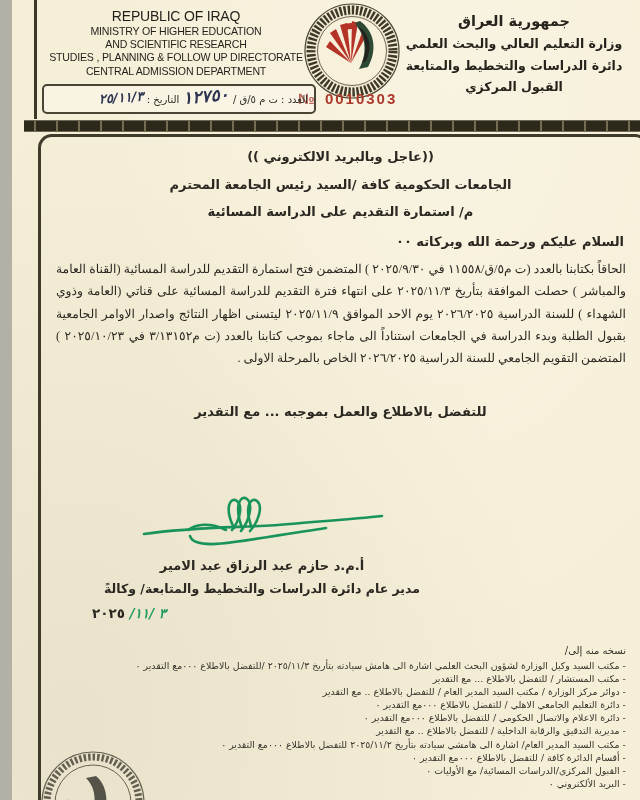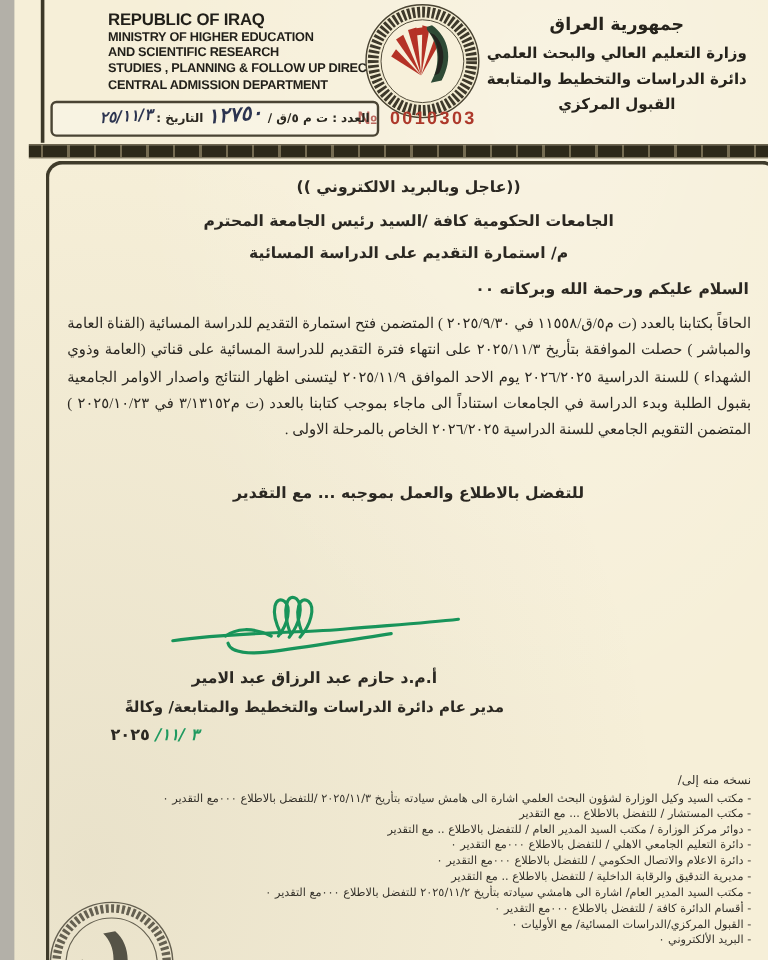--- a/index.html
+++ b/index.html
@@ -12,36 +12,36 @@
   #paper{
     position:absolute;left:12px;top:0;width:628px;height:800px;
     background:
       radial-gradient(ellipse at 70% 10%, rgba(255,255,255,.25), rgba(255,255,255,0) 55%),
       radial-gradient(ellipse at 10% 90%, rgba(120,110,80,.10), rgba(120,110,80,0) 60%),
       #f6efd8;
   }
   .abs{position:absolute;}
   
   #hdr-left-border{position:absolute;left:22px;top:0;width:3px;height:119px;background:#3c3828;}
-  #eng-block{left:30px;top:8px;width:268px;color:#211f19;
-    font-family:"Liberation Sans",sans-serif;font-weight:bold;letter-spacing:-.2px;margin-left:48px;}
+  #eng-block{left:30px;top:8px;width:268px;text-align:center;color:#211f19;
+    font-family:"Liberation Sans",sans-serif;font-weight:normal;letter-spacing:-.2px;}
   #eng-block .l1{font-size:14px;line-height:17px;}
   #eng-block .ln{font-size:10.6px;line-height:13.2px;}
   #ar-block{right:10px;top:10px;width:232px;text-align:center;color:#26231c;
     direction:rtl;font-weight:bold;}
   #ar-block .a1{font-size:14.5px;line-height:23px;}
   #ar-block .an{font-size:12.5px;line-height:21.5px;}
   #emblem{left:290px;top:3px;width:100px;height:100px;}
   #serial{left:286px;top:90px;width:120px;font-family:"Liberation Sans",sans-serif;
     font-weight:bold;font-size:15px;color:#a33428;white-space:nowrap;}
   #serial .digits{letter-spacing:2px;margin-left:6px;color:#ad392b;}
   #refbox{left:30px;top:84px;width:274px;height:30px;border:2px solid #4a4434;border-radius:5px;
     background:rgba(255,255,255,.25);direction:rtl;display:flex;align-items:center;
     padding:0 6px;box-sizing:border-box;white-space:nowrap;}
-  #refbox .lbl{font-size:10px;font-weight:bold;color:#2b2820;}
+  #refbox .lbl{font-size:10px;font-weight:normal;color:#2b2820;}
   .hand{font-style:italic;color:#2c3450;font-weight:bold;}
   #ref-val{font-size:17px;transform:rotate(-5deg);margin:0 4px;position:relative;top:-3px;}
   #date-val{font-size:13px;transform:rotate(-4deg);margin-right:3px;position:relative;top:-2px;}
   #band{left:12px;top:120px;width:628px;height:10px;
     border-top:1.5px solid #6eante;border-top:1.5px solid #6e6650;border-bottom:1.5px solid #6e6650;
     background:repeating-linear-gradient(90deg,#2d291a 0 10px,#756c52 10px 12px,#2d291a 12px 22px);}
   
   #frame{left:26px;top:134px;width:605px;height:680px;border:3px solid #3f3b2a;
     border-bottom:none;border-radius:14px 14px 0 0;}
   .ar{direction:rtl;color:#2b2822;}

